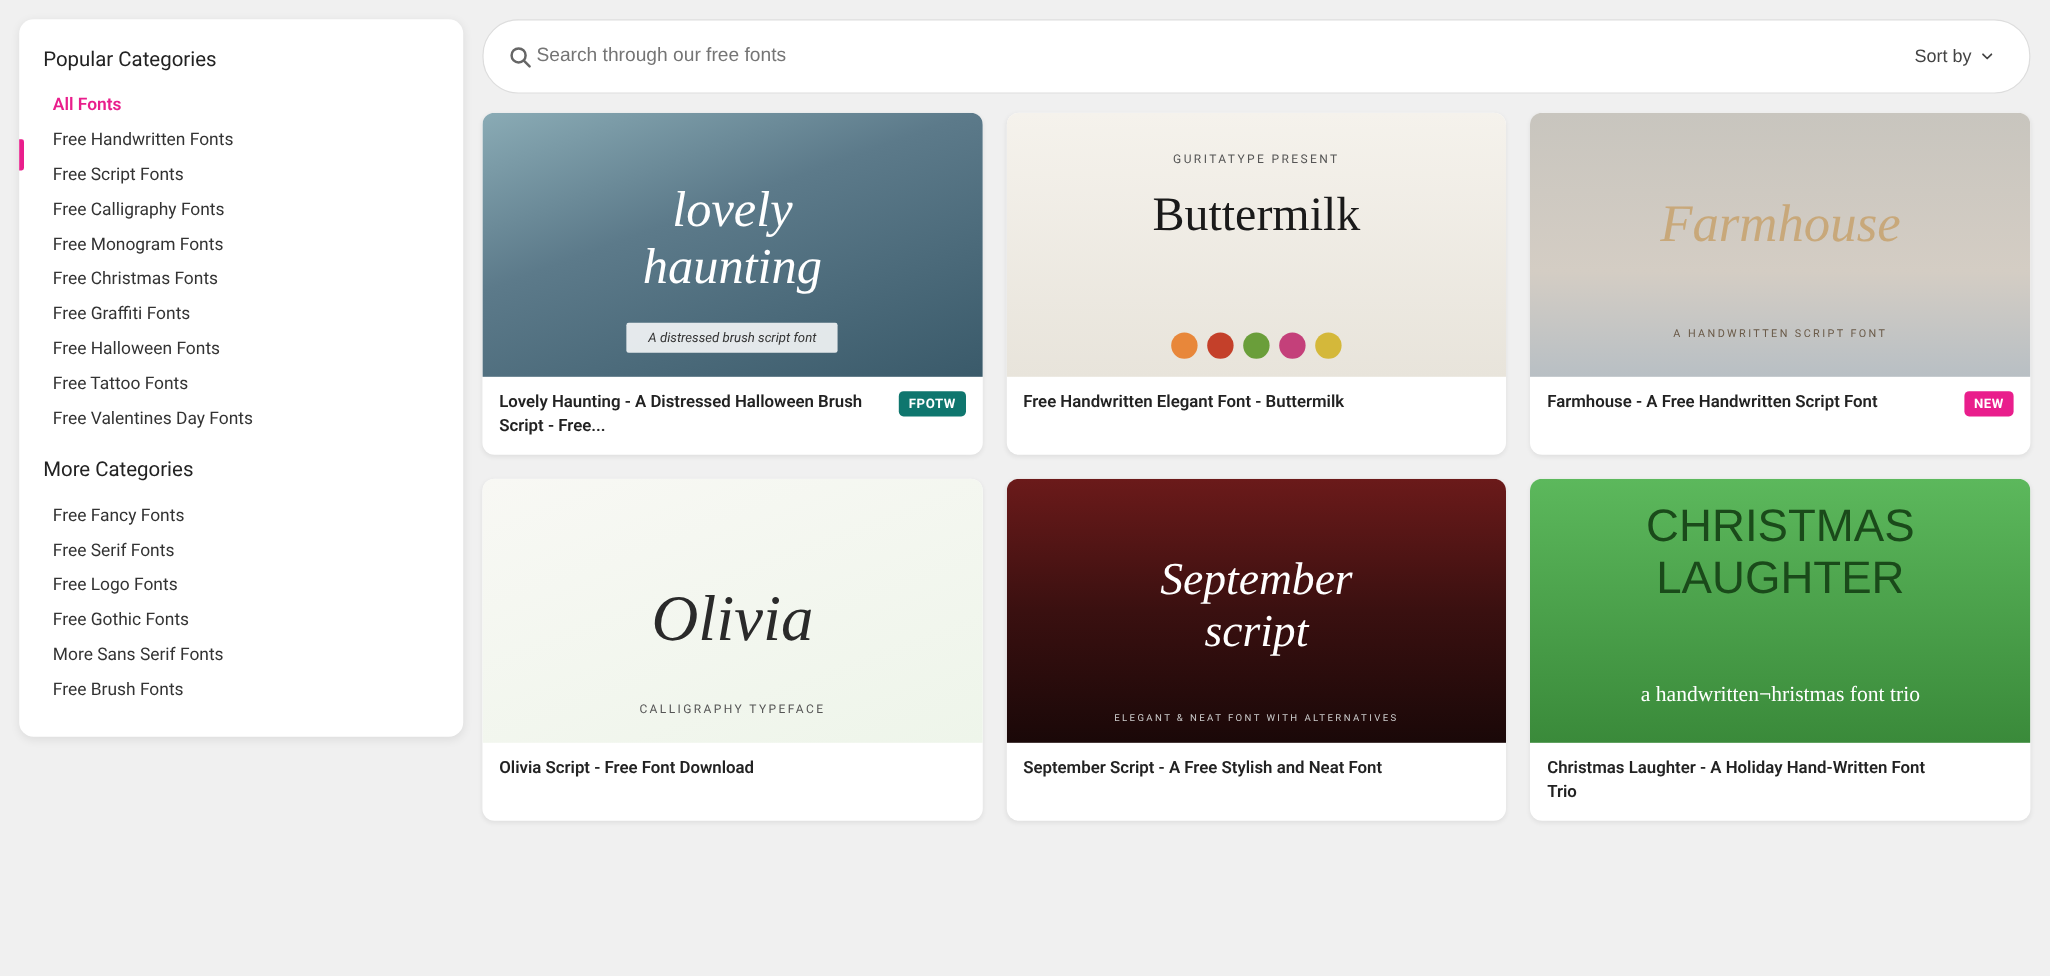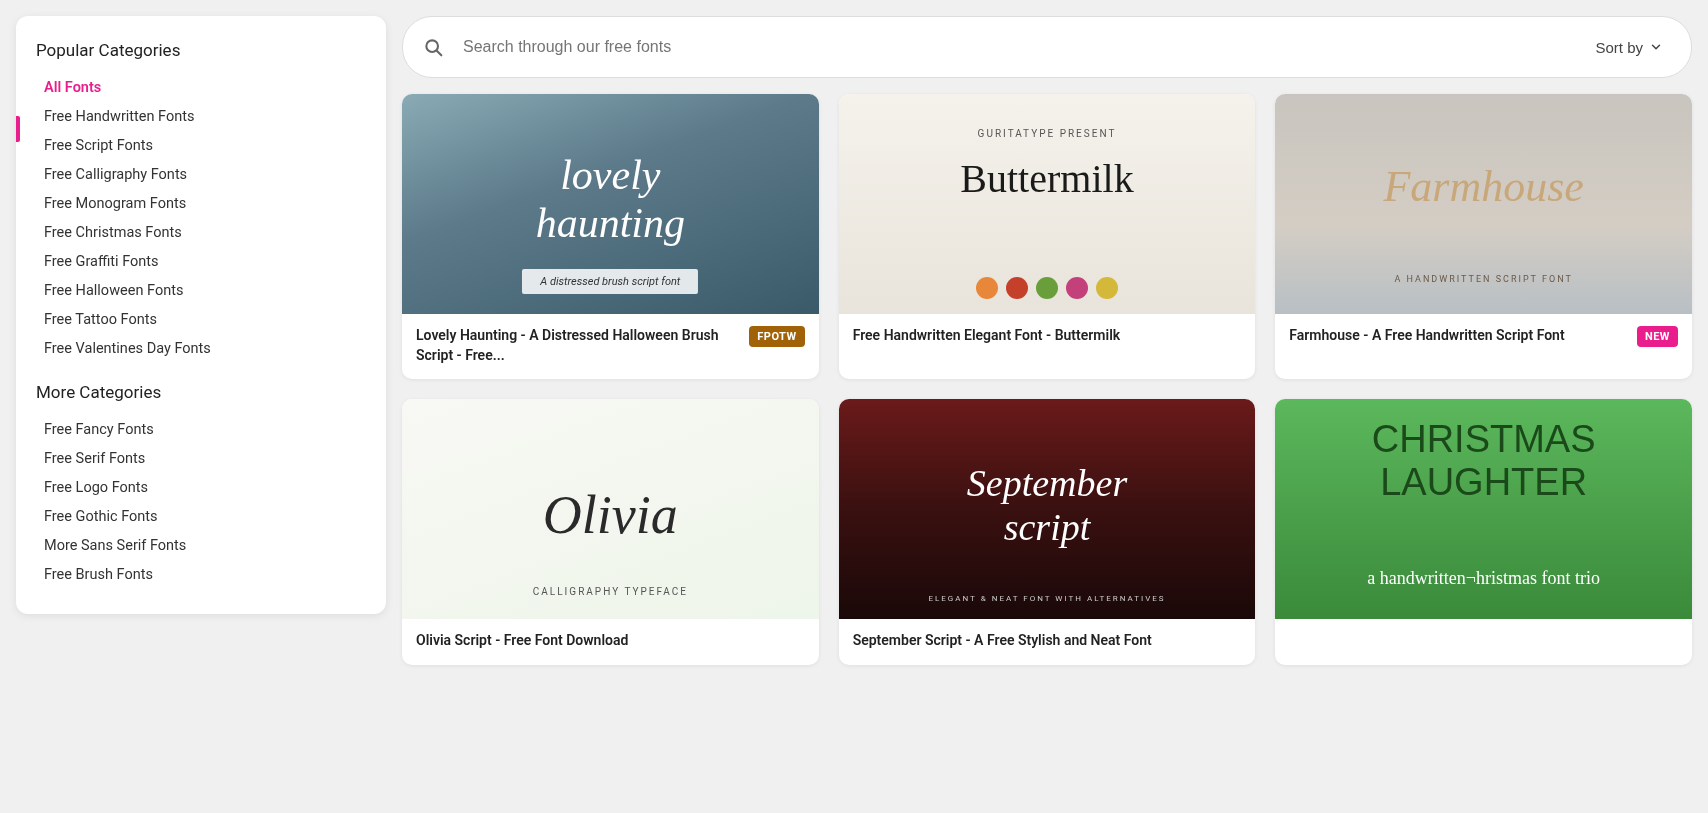--- a/index.html
+++ b/index.html
@@ -66,21 +66,21 @@
 
     
     .search-bar {
       background: #fff;
       border: 1.5px solid #ddd;
       border-radius: 30px;
       display: flex;
       align-items: center;
       padding: 0 20px;
       height: 62px;
-      gap: 20px;
+      gap: 4px;
     }
     .search-icon-wrap {
       color: #666;
       font-size: 18px;
       display: flex;
       align-items: center;
     }
     .search-input {
       flex: 1;
       border: none;
@@ -329,21 +329,21 @@
       position: absolute;
       right: 14px;
       top: 12px;
       padding: 4px 8px;
       border-radius: 4px;
       font-size: 11px;
       font-weight: 700;
       letter-spacing: 0.5px;
     }
     .badge-fpotw {
-      background: #a16207;
+      background: #0f766e;
       color: #fff;
     }
     .badge-new {
       background: #e91e8c;
       color: #fff;
     }
   </style>
 </head>
 <body>
 
@@ -440,16 +440,19 @@
 
     <div class="font-card">
       <div class="font-card-img img-september"></div>
       <div class="font-card-body">
         <div class="font-card-title">September Script - A Free Stylish and Neat Font</div>
       </div>
     </div>
 
     <div class="font-card">
       <div class="font-card-img img-christmas"></div>
+      <div class="font-card-body">
+        <div class="font-card-title">Christmas Laughter - A Holiday Hand-Written Font Trio</div>
+      </div>
     </div>
 
   </div>
 </main>
 
 </body></html>

